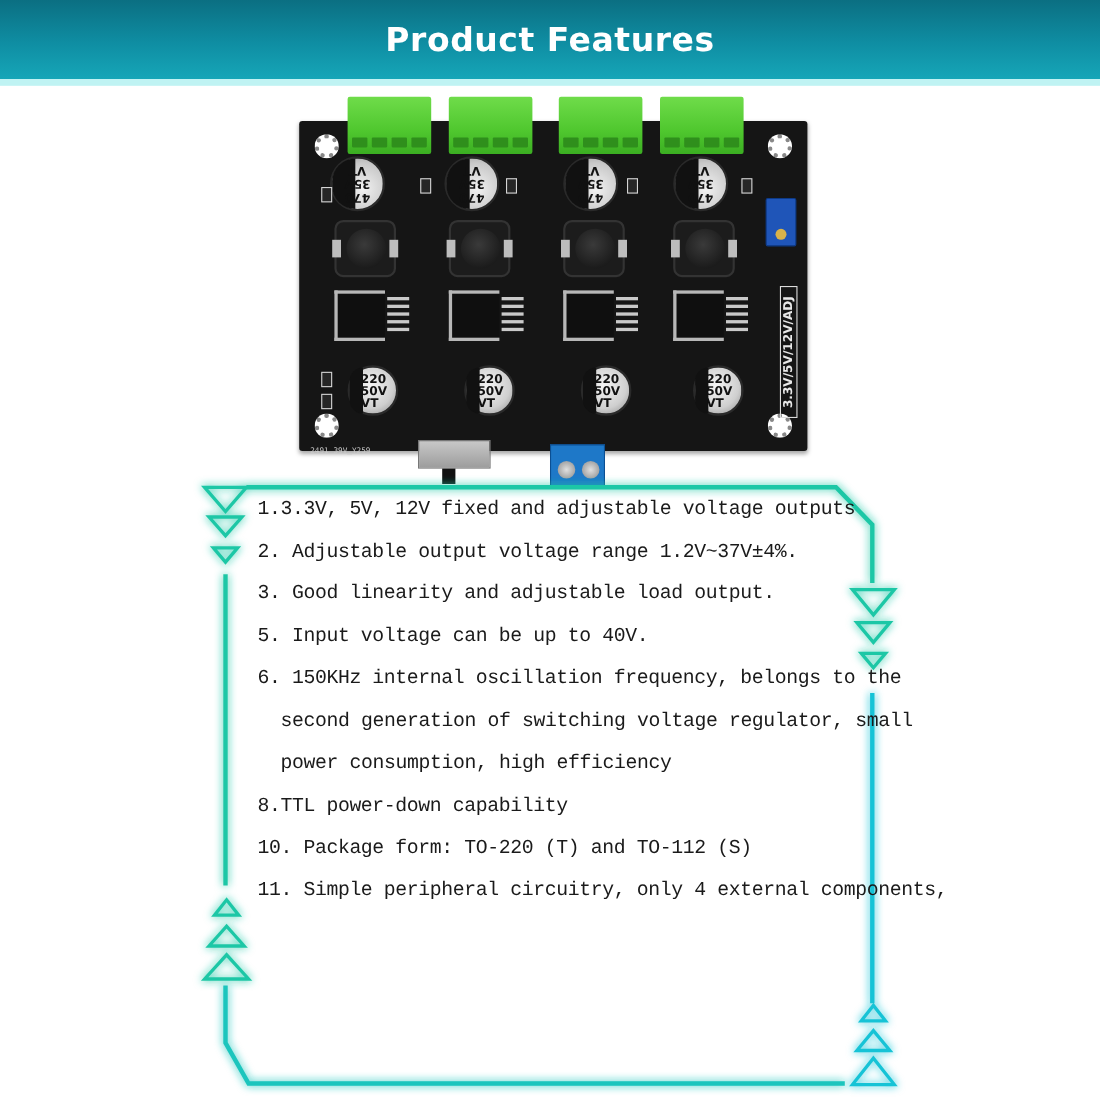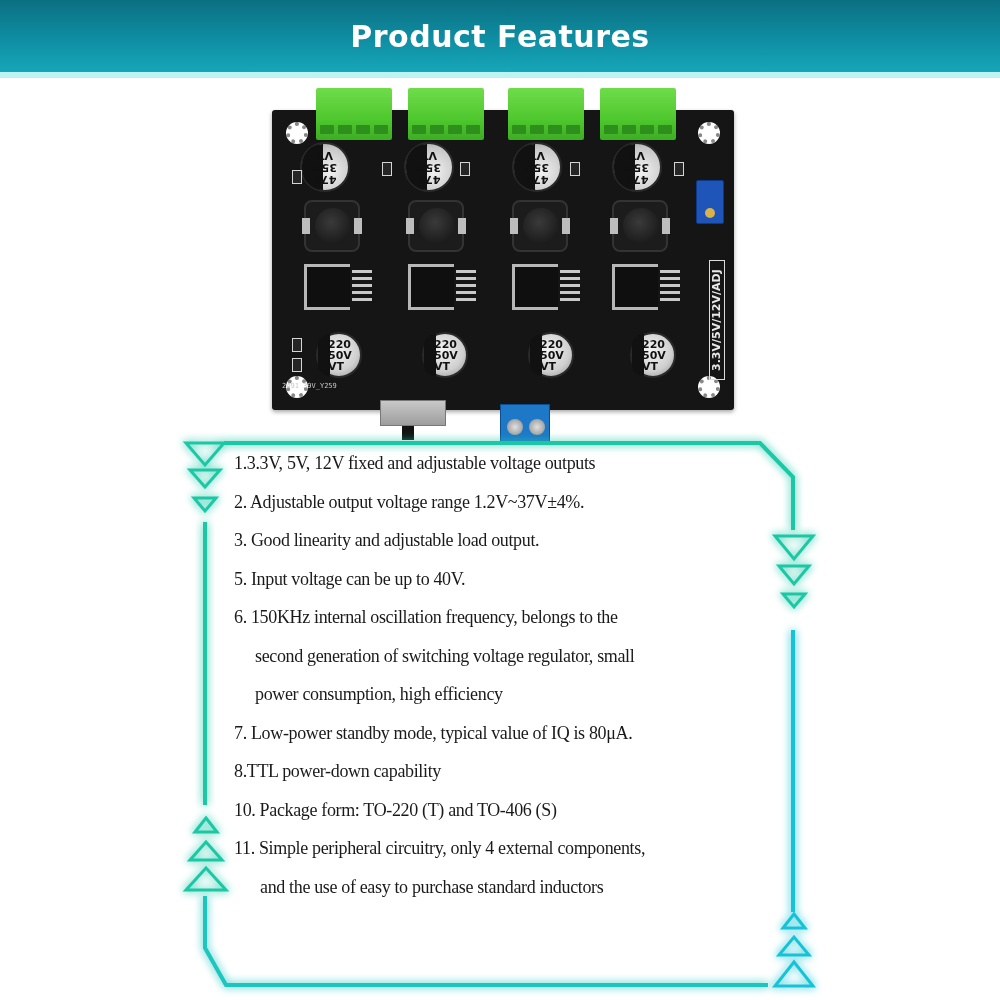--- a/index.html
+++ b/index.html
@@ -89,31 +89,31 @@
   .terminal-blue {
     position: absolute; left: 228px; top: 294px; width: 50px; height: 40px;
     background: #1e78c8; border: 1px solid #0b4f93;
   }
   .terminal-blue .screw { position: absolute; top: 14px; width: 16px; height: 16px; border-radius: 50%; background: radial-gradient(circle, #e0e0e0, #8a8a8a); }
   .switch-body {
     position: absolute; left: 108px; top: 290px; width: 66px; height: 26px;
     background: linear-gradient(180deg, #c8c8c8, #9d9d9d); border: 1px solid #777;
   }
   .switch-knob { position: absolute; left: 130px; top: 316px; width: 12px; height: 14px; background: #111; }
-  .silk-text { position: absolute; left: 10px; top: 272px; color: #c8c8c8; font-size: 7px; font-family: "DejaVu Sans Mono", monospace; }
+  .silk-text { position: absolute; left: 10px; top: 296px; color: #c8c8c8; font-size: 7px; font-family: "DejaVu Sans Mono", monospace; }
   .smd { position: absolute; width: 10px; height: 14px; border: 1px solid #d5d5d5; background: #262626; }
 
   
   .frame { position: absolute; left: 0; top: 0; width: 1000px; height: 1000px; pointer-events: none; }
 
   
   .features { position: absolute; left: 234px; top: 444px; width: 560px; }
   .feature {
     font-size: 18px; color: #1a1a1a; line-height: 38.5px; height: 38.5px; white-space: nowrap;
-    font-family: Liberation Serif, serif; letter-spacing: -0.35px;
+    font-family: Liberation Mono, monospace; letter-spacing: -0.35px;
   }
   .feature.indent { padding-left: 21px; }
   .feature.indent2 { padding-left: 26px; }
 </style>
 </head>
 <body>
 
 <div class="header">
   <div class="header-title">Product Features</div>
 </div>
@@ -310,18 +310,16 @@
 </svg>
 
 <div class="features">
   <div class="feature">1.3.3V, 5V, 12V fixed and adjustable voltage outputs</div>
   <div class="feature">2. Adjustable output voltage range 1.2V~37V±4%.</div>
   <div class="feature">3. Good linearity and adjustable load output.</div>
   <div class="feature">5. Input voltage can be up to 40V.</div>
   <div class="feature">6. 150KHz internal oscillation frequency, belongs to the</div>
   <div class="feature indent">second generation of switching voltage regulator, small</div>
   <div class="feature indent">power consumption, high efficiency</div>
-  <div class="feature">7. Low-power standby mode, typical value of IQ is 80μA.</div>
   <div class="feature">8.TTL power-down capability</div>
-  <div class="feature">10. Package form: TO-220 (T) and TO-406 (S)</div>
+  <div class="feature">10. Package form: TO-220 (T) and TO-112 (S)</div>
   <div class="feature">11. Simple peripheral circuitry, only 4 external components,</div>
-  <div class="feature indent2">and the use of easy to purchase standard inductors</div>
 </div>
 
 </body></html>

